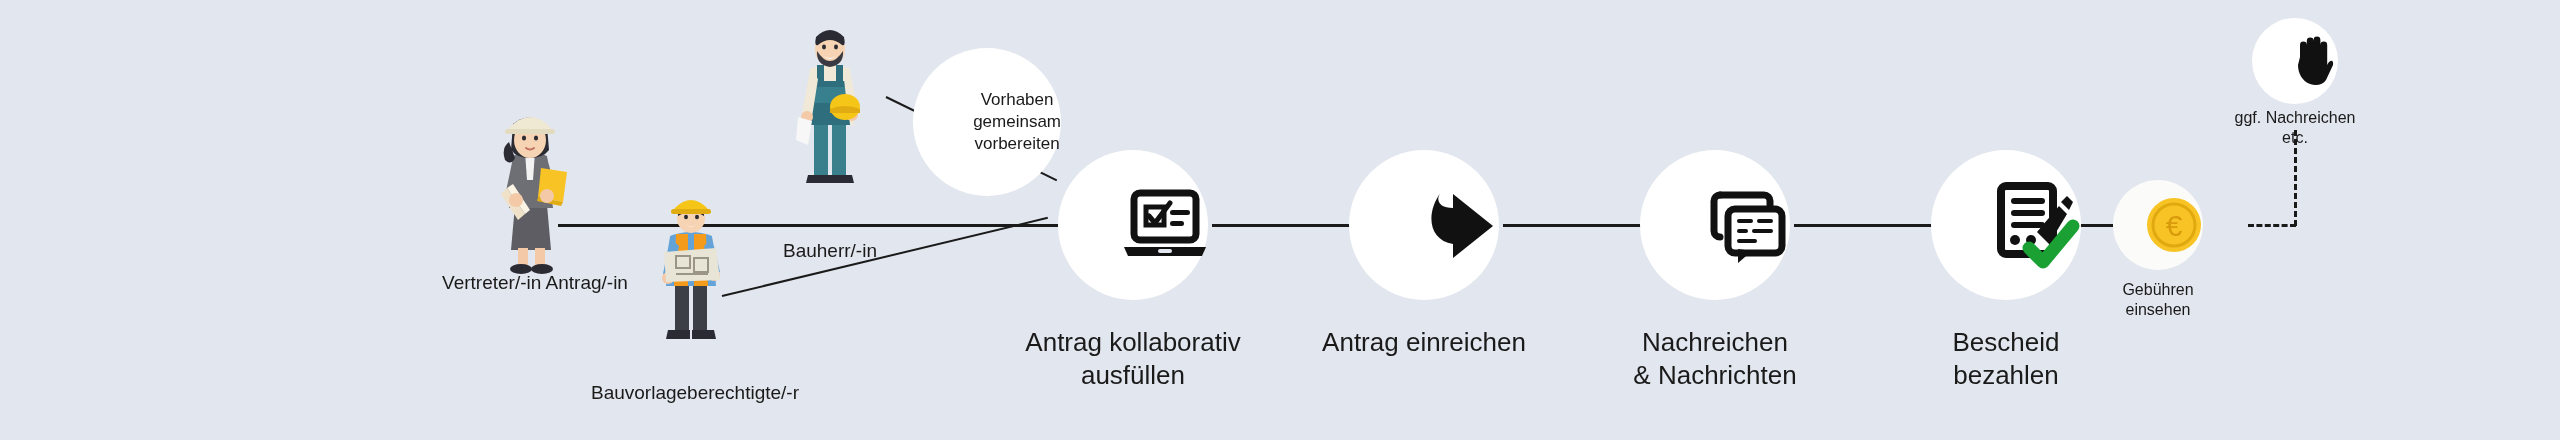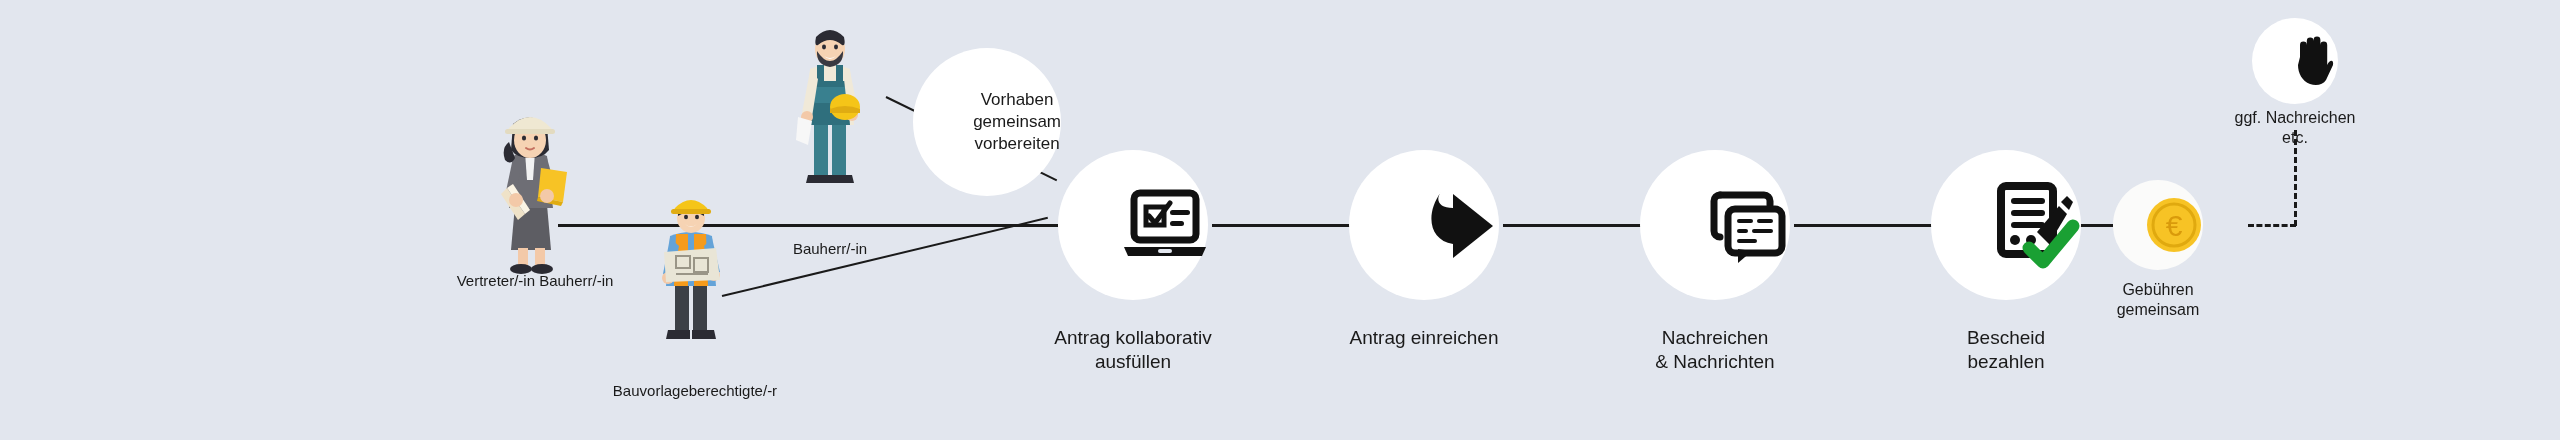--- a/index.html
+++ b/index.html
@@ -18,31 +18,31 @@
 
   
   .node{
     position:absolute;border-radius:50%;background:#ffffff;
     display:flex;align-items:center;justify-content:flex-end;
   }
   .node.soft{background:#fbfbfa;}
 
   .node-label{
     position:absolute;text-align:center;color:#1a1a1a;
-    font-size:19px;line-height:1.25;white-space:pre-line;
+    font-size:26px;line-height:1.25;white-space:pre-line;
   }
   .node-label.small{font-size:16px;}
 
   .bubble-text{
     font-size:17px;line-height:1.3;text-align:center;color:#1a1a1a;
     white-space:pre-line;
   }
 
   .person-label{
-    position:absolute;text-align:center;color:#1a1a1a;font-size:15px;
+    position:absolute;text-align:center;color:#1a1a1a;font-size:19px;
     white-space:nowrap;
   }
 
   
   .dash-v{position:absolute;width:0;border-left:3px dashed #1a1a1a;}
   .dash-h{position:absolute;height:0;border-top:3px dashed #1a1a1a;}
 
   
   .figure{position:absolute;}
   svg{display:block;overflow:visible;}
@@ -93,21 +93,21 @@
 
       <ellipse cx="45" cy="30" rx="16" ry="18" fill="#f6d3b3"></ellipse>
       <ellipse cx="39" cy="28" rx="2.1" ry="2.6" fill="#2b2b33"></ellipse>
       <ellipse cx="51" cy="28" rx="2.1" ry="2.6" fill="#2b2b33"></ellipse>
       <path d="M41 38 Q45 41 49 38" stroke="#c5705f" stroke-width="2" fill="none" stroke-linecap="round"></path>
 
       <path d="M24 18 Q45 -4 66 18 L68 22 L22 22 Z" fill="#efe8d2"></path>
       <rect x="20" y="19" width="50" height="5" rx="2.5" fill="#e3dbc0"></rect>
     </svg>
   </div>
-  <div class="person-label" style="left:385px;top:272px;width:300px;">Vertreter/-in Bauherr/-in</div>
+  <div class="person-label" style="left:385px;top:272px;width:300px;">Vertreter/-in Antrag/-in</div>
 
   <div class="figure" style="left:790px;top:25px;">
     <svg width="80" height="165" viewBox="0 0 80 165">
 
       <rect x="24" y="96" width="14" height="54" fill="#3a7f8c"></rect>
       <rect x="42" y="96" width="14" height="54" fill="#3a7f8c"></rect>
       <path d="M18 150 L40 150 L40 158 L16 158 Z" fill="#2b2b33"></path>
       <path d="M40 150 L62 150 L64 158 L40 158 Z" fill="#2b2b33"></path>
 
       <path d="M20 44 Q40 36 60 44 L64 100 L16 100 Z" fill="#f0e9d8"></path>
@@ -250,21 +250,21 @@
   <div class="node soft" style="left:2113px;top:180px;width:90px;height:90px;">
     <span>
       <svg width="58" height="58" viewBox="0 0 58 58">
         <circle cx="29" cy="29" r="27" fill="#f7c325"></circle>
         <circle cx="29" cy="29" r="21" fill="none" stroke="#e0a90f" stroke-width="3"></circle>
         <text x="29" y="40" text-anchor="middle" font-family="'Liberation Sans', sans-serif" font-size="30" fill="#d99a0b">€</text>
       </svg>
     </span>
   </div>
   <div class="node-label small" style="left:2083px;top:280px;width:150px;">Gebühren
-gemeinsam</div>
+einsehen</div>
 
   <div class="node" style="left:2252px;top:18px;width:86px;height:86px;">
     <span>
       <svg width="48" height="52" viewBox="0 0 48 52">
         <path d="M10 22 L10 10 a3.4 3.4 0 0 1 6.8 0 L16.8 20
                  L16.8 6 a3.4 3.4 0 0 1 6.8 0 L23.6 20
                  L23.6 5 a3.4 3.4 0 0 1 6.8 0 L30.4 20
                  L30.4 10 a3.4 3.4 0 0 1 6.8 0 L37.2 30
                  C40 24 44 25 43 30 L36 45 C33 50 26 51 20 49
                  C12 46 8 38 8 30 Z" fill="#111"></path>

